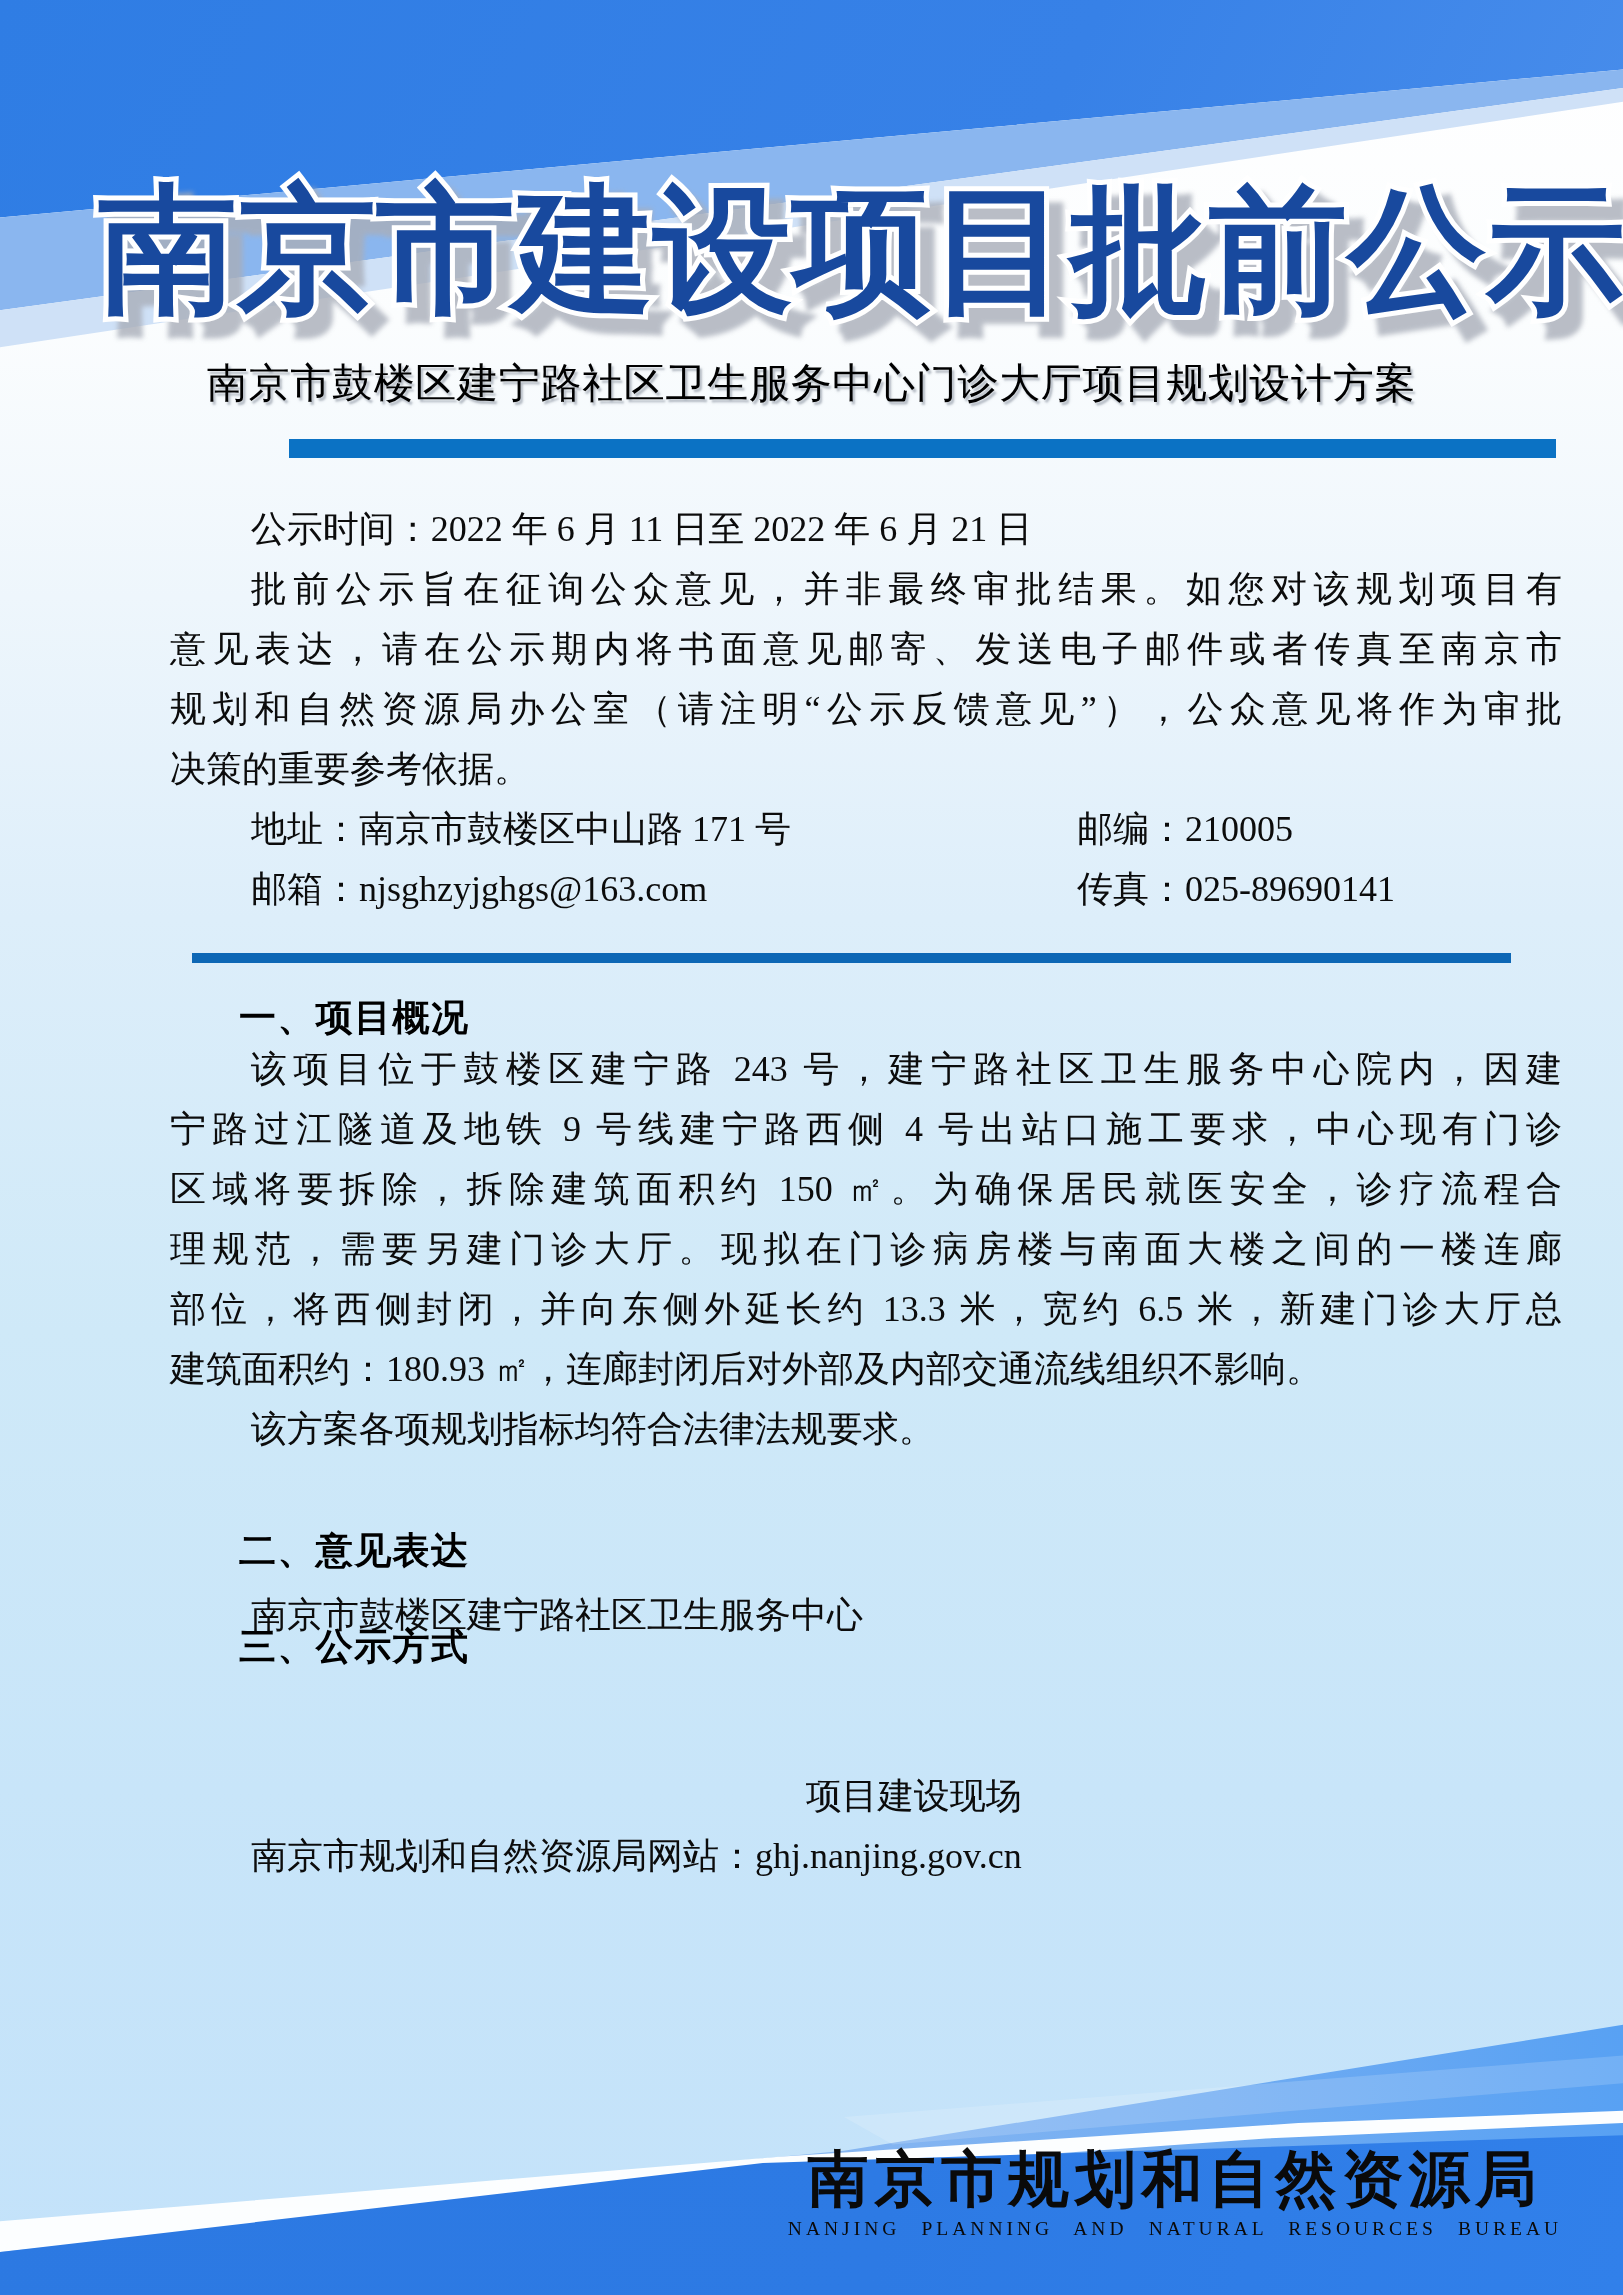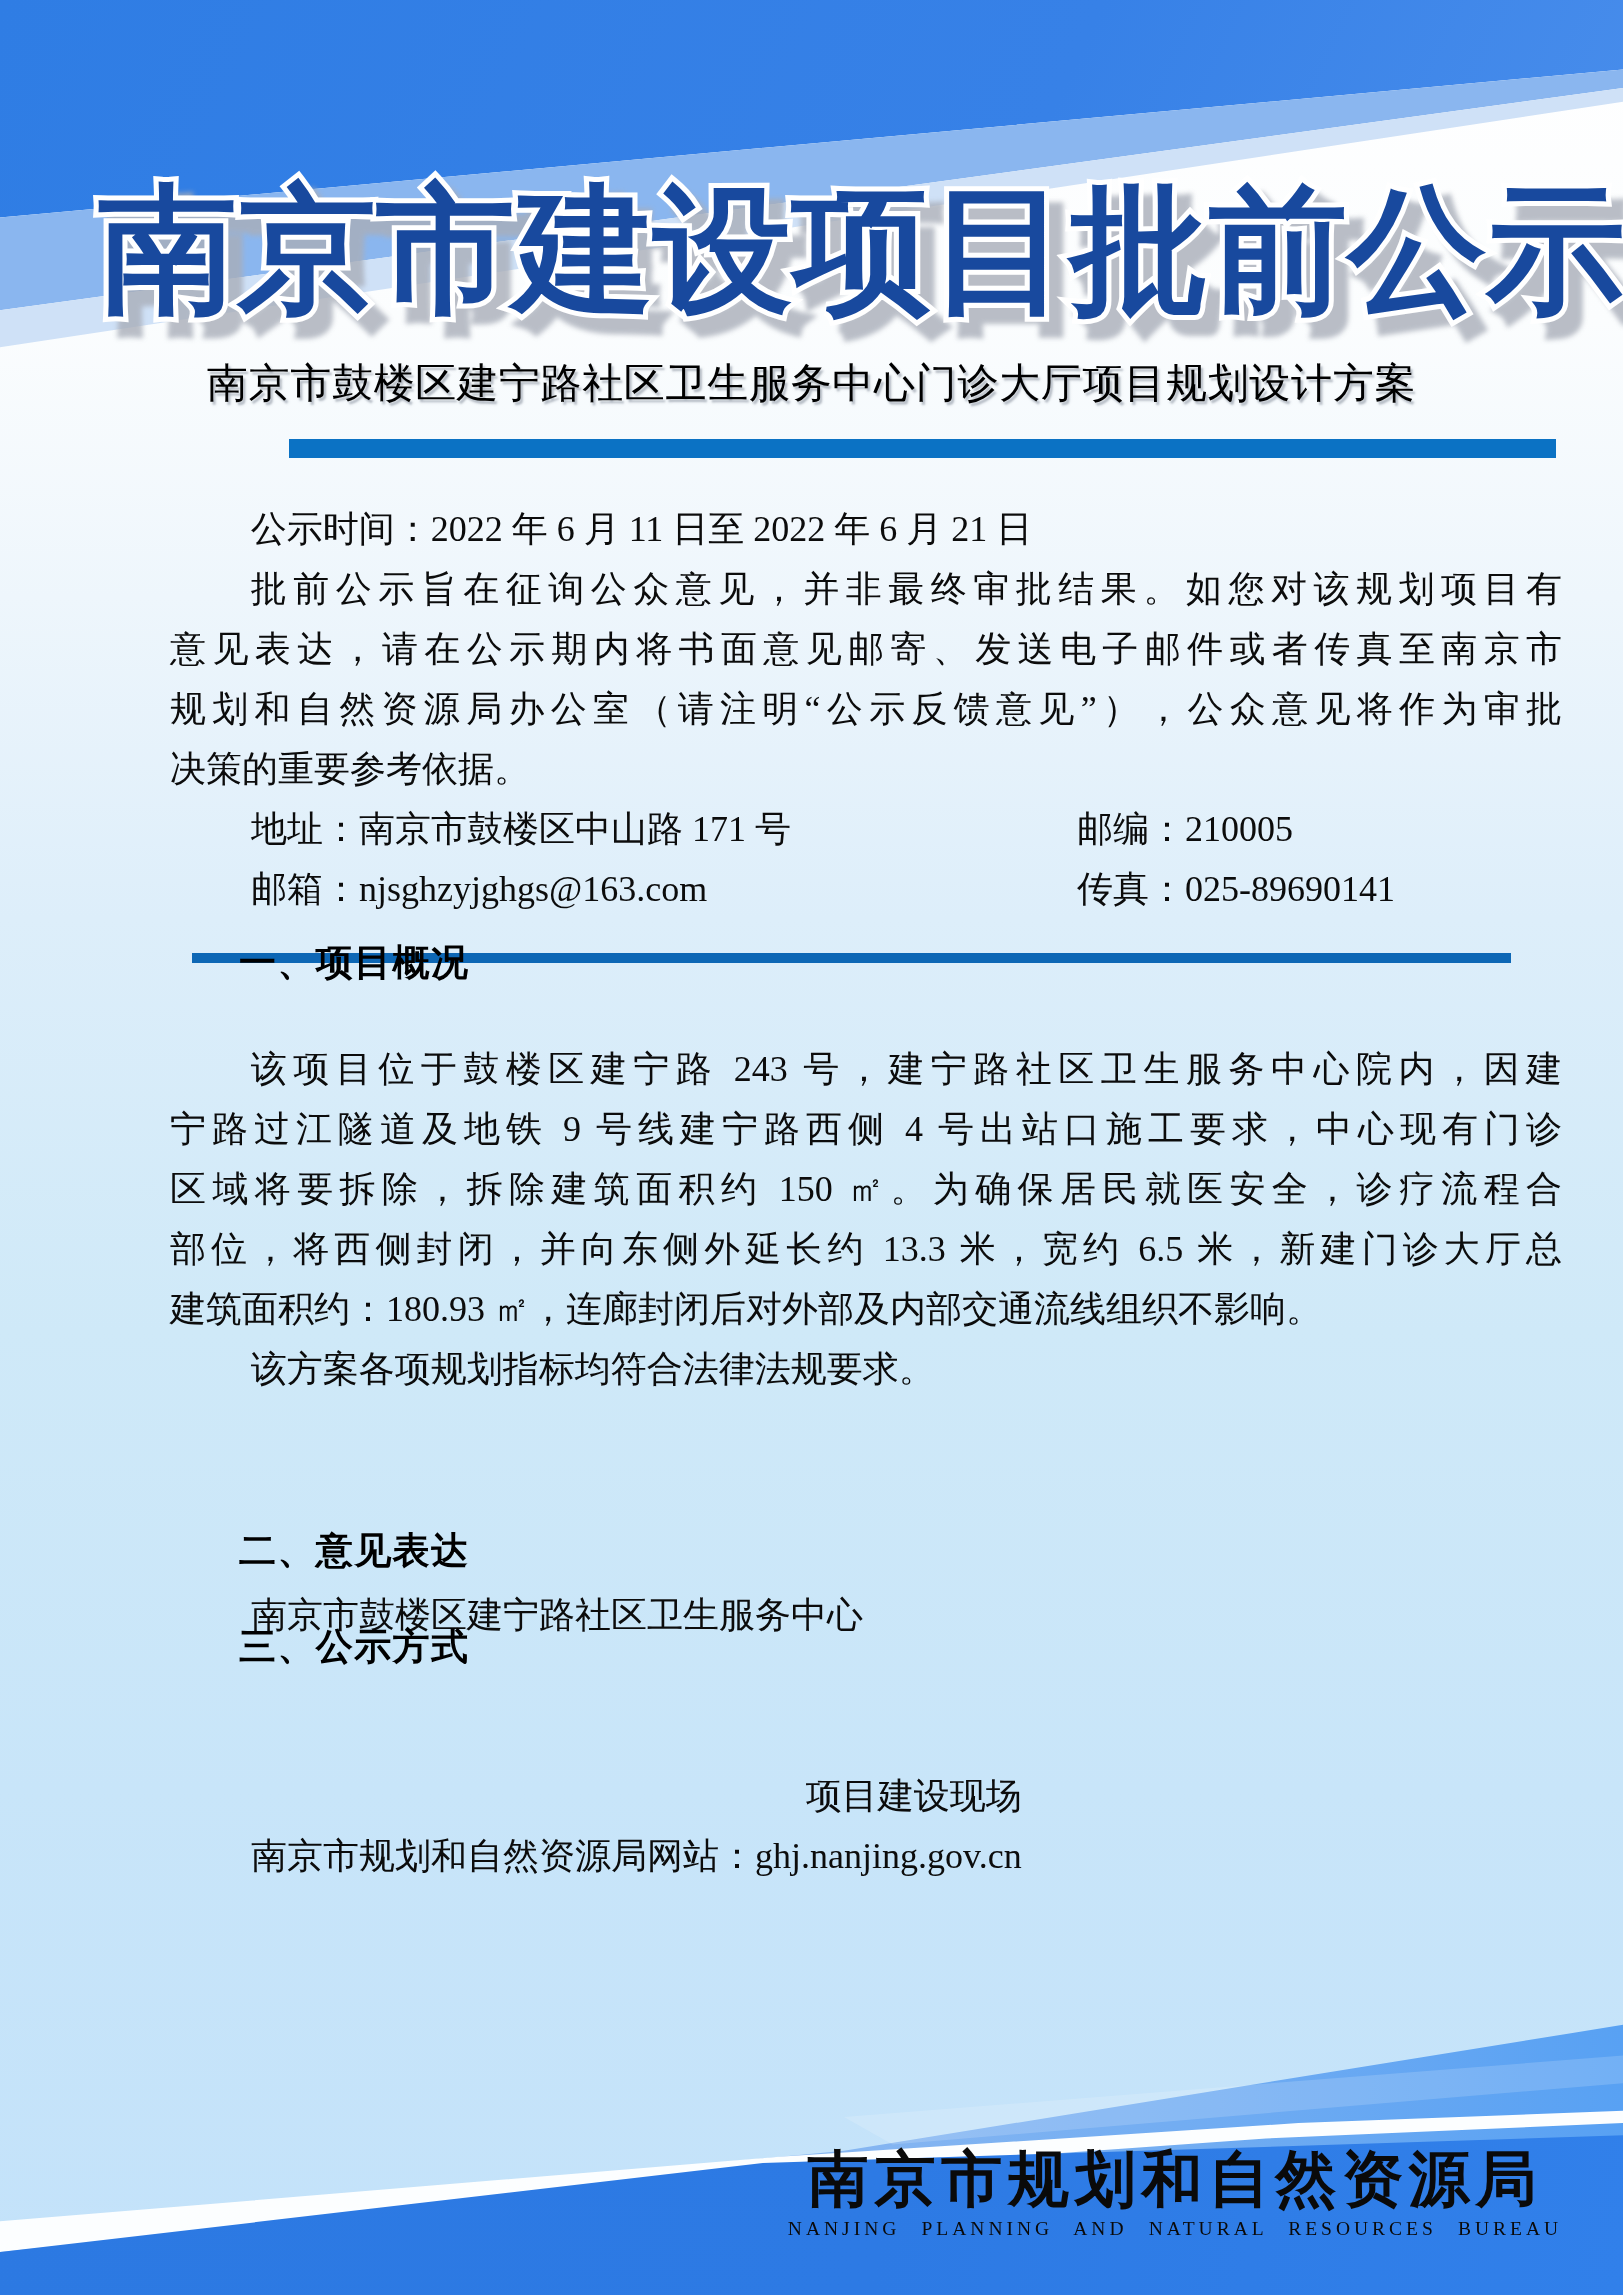--- a/index.html
+++ b/index.html
@@ -28,21 +28,21 @@
   .textblock { position:absolute; left:170px; width:1392px; font-size:36px; line-height:60px; }
   .intro { top:499px;font-family:Liberation Serif, serif; }
   .sec1p { top:1039px; }
   .bline { text-align:justify; text-align-last:justify; }
   .noj   { text-align:left;   text-align-last:left; }
   .indent { text-indent:2.24em; }
   .crow { position:relative; height:60px; }
   .crow .cl { position:absolute; left:81px; }
   .crow .cr { position:absolute; left:907px; }
   .sec-h { position:absolute; left:239px; font-family:"Liberation Sans","DejaVu Sans",sans-serif; font-weight:700; font-size:37px; letter-spacing:1.4px; color:#000; }
-  .h1 { top:938px; } .h2 { top:1526px; } .h3 { top:1622px; }
+  .h1 { top:993px; } .h2 { top:1526px; } .h3 { top:1622px; }
   .sec-body { position:absolute; left:251px; font-size:36px; line-height:60px;text-align:right; }
   .b2 { top:1585px; } .b3 { top:1766px; }
   
   .ftr { position:absolute; left:0; top:1988px; width:100%; height:307px; }
   .ftr-layer { position:absolute; inset:0; }
   .ftr-pale  { background:linear-gradient(90deg,#b3d0f6 0%,#8db9f1 45%,#58a1f3 100%); clip-path:polygon(0 79%,52% 53%,100% 12%,100% 100%,0 100%); }
   .ftr-white { background:#fcfeff; clip-path:polygon(0 76%,48% 55%,80% 44%,100% 40%,100% 44%,78% 49%,46% 61%,0 86%); }
   .ftr-blue  { background:linear-gradient(100deg,#2c79e2 0%,#2d7ae4 55%,#3180ea 100%); clip-path:polygon(0 86%,47% 57%,100% 48%,100% 100%,0 100%); }
   .ftr-streak{ background:rgba(255,255,255,.16); clip-path:polygon(52% 42%,100% 22%,100% 31%,55% 51%); }
   .bureau { position:absolute; left:781px; top:2149px; width:788px; text-align:center; color:#0a0a0a; }
@@ -87,20 +87,21 @@
       <span class="cr">传真：025-89690141</span>
     </div>
   </div>
   <div class="bar2"></div>
 
   <div class="sec-h h1">一、项目概况</div>
   <div class="textblock sec1p">
     <div class="bline indent">该项目位于鼓楼区建宁路 243 号，建宁路社区卫生服务中心院内，因建</div>
     <div class="bline">宁路过江隧道及地铁 9 号线建宁路西侧 4 号出站口施工要求，中心现有门诊</div>
     <div class="bline">区域将要拆除，拆除建筑面积约 150 ㎡。为确保居民就医安全，诊疗流程合</div>
+    <div class="bline">理规范，需要另建门诊大厅。现拟在门诊病房楼与南面大楼之间的一楼连廊</div>
     <div class="bline">部位，将西侧封闭，并向东侧外延长约 13.3 米，宽约 6.5 米，新建门诊大厅总</div>
     <div class="bline noj">建筑面积约：180.93 ㎡，连廊封闭后对外部及内部交通流线组织不影响。</div>
     <div class="bline noj indent">该方案各项规划指标均符合法律法规要求。</div>
   </div>
 
   <div class="sec-h h2">二、意见表达</div>
   <div class="sec-body b2">南京市鼓楼区建宁路社区卫生服务中心</div>
 
   <div class="sec-h h3">三、公示方式</div>
   <div class="sec-body b3">

